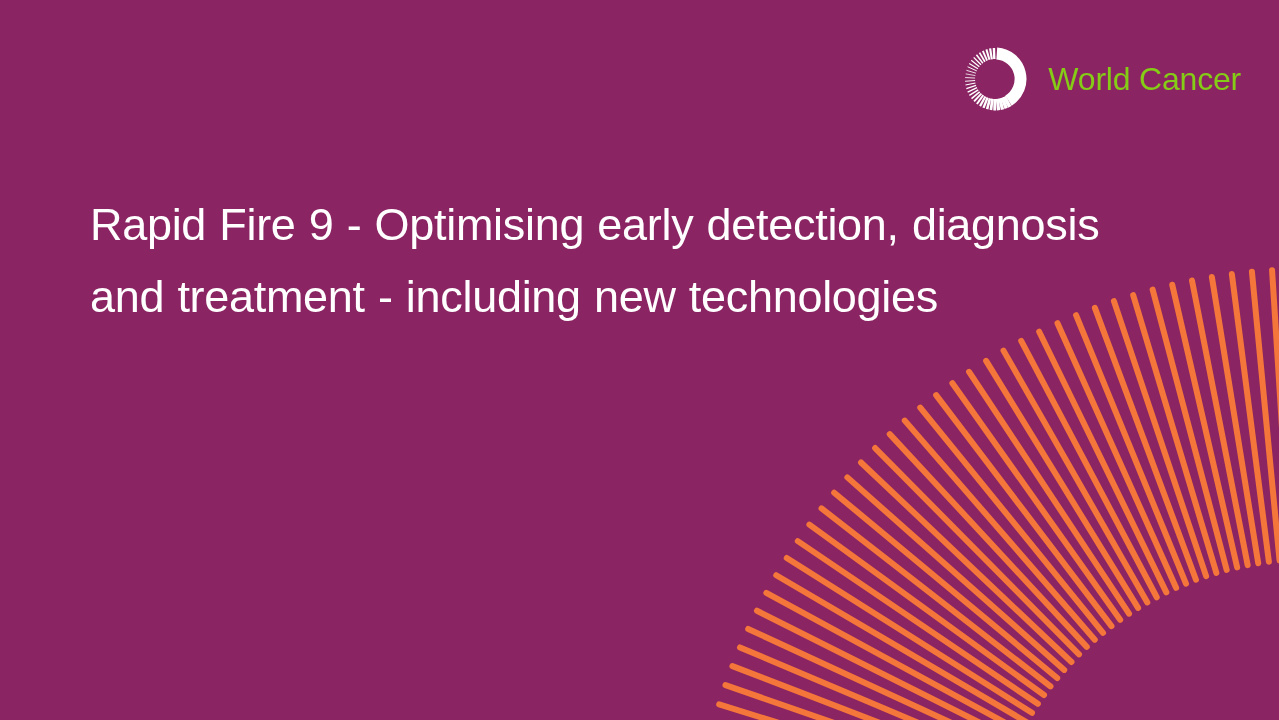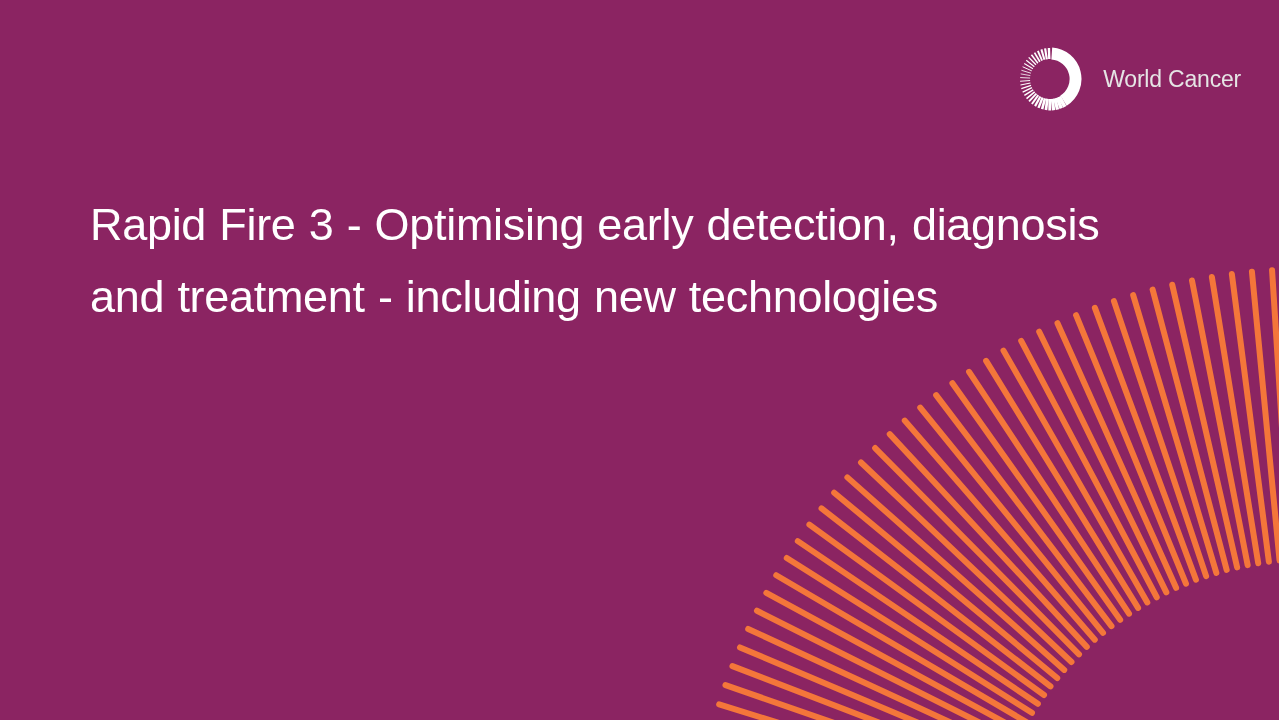--- a/index.html
+++ b/index.html
@@ -40,22 +40,22 @@
     align-items: center;
     gap: 18px;
   }
   .logo-mark {
     width: 70px;
     height: 70px;
     flex: 0 0 auto;
     display: block;
   }
   .logo-wordmark {
-    color: #e5e5e5;
-    font-size: 23px;
+    color: #84cc16;
+    font-size: 32px;
     line-height: 36px;
     font-weight: 400;
     letter-spacing: -0.2px;
     white-space: nowrap;
   }
   .logo-wordmark .wm-line { display: block; }
 
   
   .title-block {
     position: absolute;
@@ -167,16 +167,16 @@
           <line x1="49.01" y1="21.52" x2="48.45" y2="5.63" stroke="#ffffff" stroke-width="3.38" stroke-linecap="butt"></line>
         </g>
     </svg>
 
     <div class="logo-wordmark">
       <span class="wm-line">World Cancer</span>
     </div>
   </div>
 
   <div class="title-block">
-    <h1 class="slide-title">Rapid Fire 3 - Optimising early detection, diagnosis and treatment - including new technologies</h1>
+    <h1 class="slide-title">Rapid Fire 9 - Optimising early detection, diagnosis and treatment - including new technologies</h1>
   </div>
 
 </div>
 
 </body></html>

